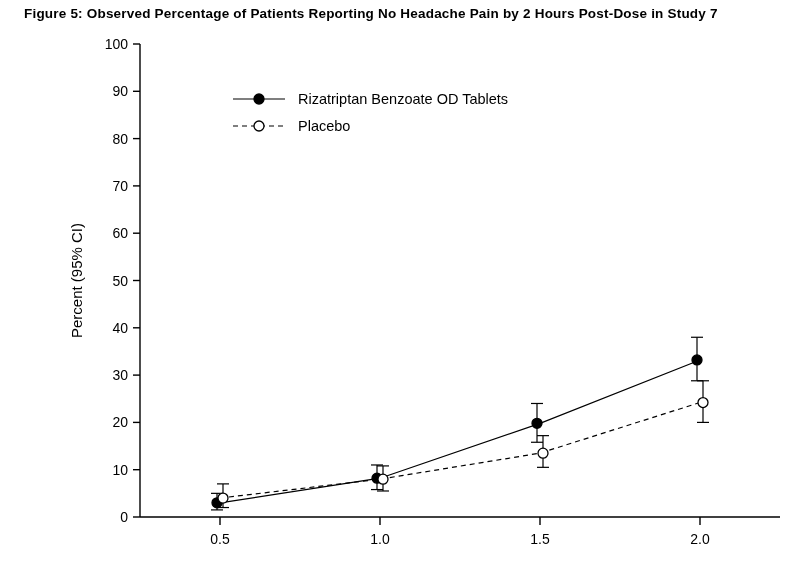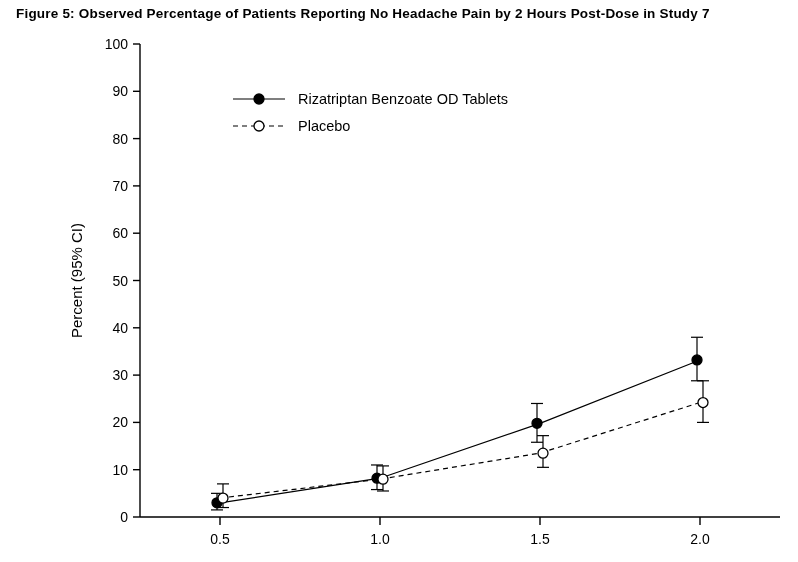--- a/index.html
+++ b/index.html
@@ -10,21 +10,21 @@
     width: 798px;
     height: 562px;
     background: #ffffff;
     font-family: "Liberation Sans", sans-serif;
     color: #000000;
     overflow: hidden;
     position: relative;
   }
   #figure-title {
     position: absolute;
-    left: 16px;
+    left: 24px;
     top: 6px;
     font-size: 13.5px;
     font-weight: bold;
     letter-spacing: 0.2px;
     white-space: nowrap;
   }
   #chart-area {
     position: absolute;
     left: 0;
     top: 30px;

